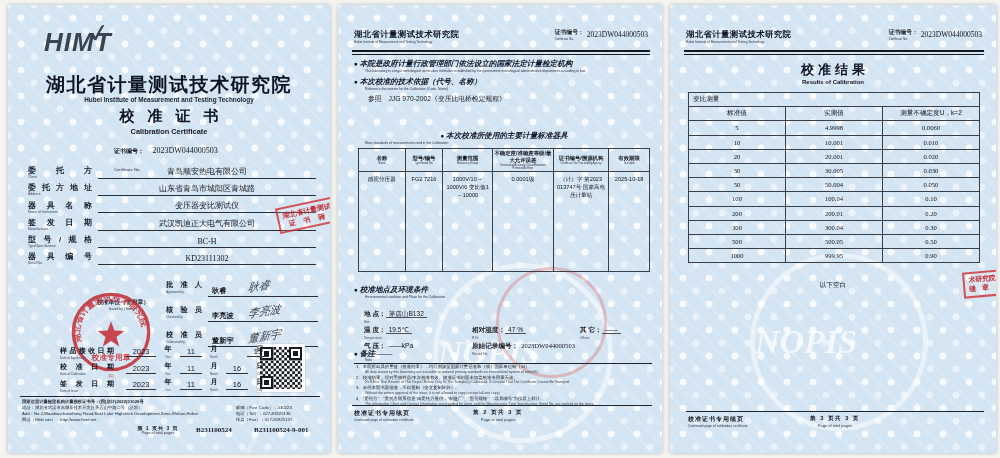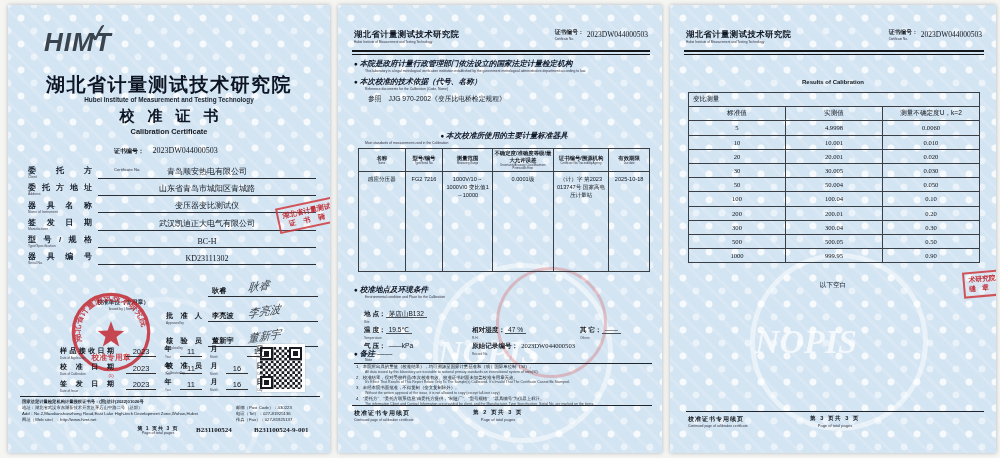--- a/index.html
+++ b/index.html
@@ -23,21 +23,21 @@
   
   .f-row{position:relative;height:17.3px;}
   .f-lab{position:absolute;left:0;top:1px;width:64px;}
   .f-cn{font-size:8px;font-weight:bold;color:#16202e;text-align:justify;text-align-last:justify;}
   .f-en{font-size:3.4px;color:#445;margin-top:-1px;}
   .f-val{position:absolute;left:70px;right:2px;bottom:2.5px;border-bottom:.9px solid #2a2f36;
          text-align:center;font-size:8px;padding-bottom:1px;color:#0f151d;}
   
   .s-row{position:relative;height:25px;}
   .s-lab{position:absolute;left:0;top:5px;width:36px;}
-  .s-cn{font-size:7.2px;font-weight:bold;text-align:justify;text-align-last:justify;margin-top:31px;}
+  .s-cn{font-size:7.2px;font-weight:bold;text-align:justify;text-align-last:justify;}
   .s-en{font-size:3.2px;color:#445;}
   .s-name{position:absolute;left:46px;bottom:4px;font-size:7.2px;font-weight:bold;}
   .s-sig{position:absolute;left:82px;bottom:6px;font-size:11px;font-style:italic;color:#1a1d22;
          transform:rotate(-8deg) skewX(-14deg);opacity:.85;white-space:nowrap;}
   .s-line{position:absolute;left:42px;right:0;bottom:3px;border-bottom:.9px solid #2a2f36;}
   
   .d-row{position:relative;height:16.4px;}
   .d-lab{position:absolute;left:0;top:1px;width:54px;}
   .d-cn{font-size:7px;font-weight:bold;text-align:justify;text-align-last:justify;}
   .d-en{font-size:3.1px;color:#445;}
@@ -419,20 +419,21 @@
         <div class="hdr-cn">湖北省计量测试技术研究院</div>
         <div class="hdr-en">Hubei Institute of Measurement and Testing Technology</div>
       </div>
       <div class="hdr-r">
         <span class="hdr-certlab"><span>证书编号：</span><br><span class="hdr-certlab-en">Certificate No.</span></span>
         <span class="hdr-certval val">2023DW044000503</span>
       </div>
     </div>
     <div class="dblrule" style="top:45px;"></div>
 
+    <div class="abs t-c" style="left:0;right:0;top:56px;font-size:13px;font-weight:bold;letter-spacing:4px;text-indent:4px;color:#0d1524;">校准结果</div>
     <div class="abs t-c" style="left:0;right:0;top:74px;font-size:6px;font-weight:bold;">Results of Calibration</div>
 
     <div class="abs" style="left:18px;right:16px;top:87px;">
       <table class="res">
         <tbody>
             <tr>
               <td colspan="3" class="res-span">变比测量</td>
             </tr>
         <tr>
           <th>标准值</th>

